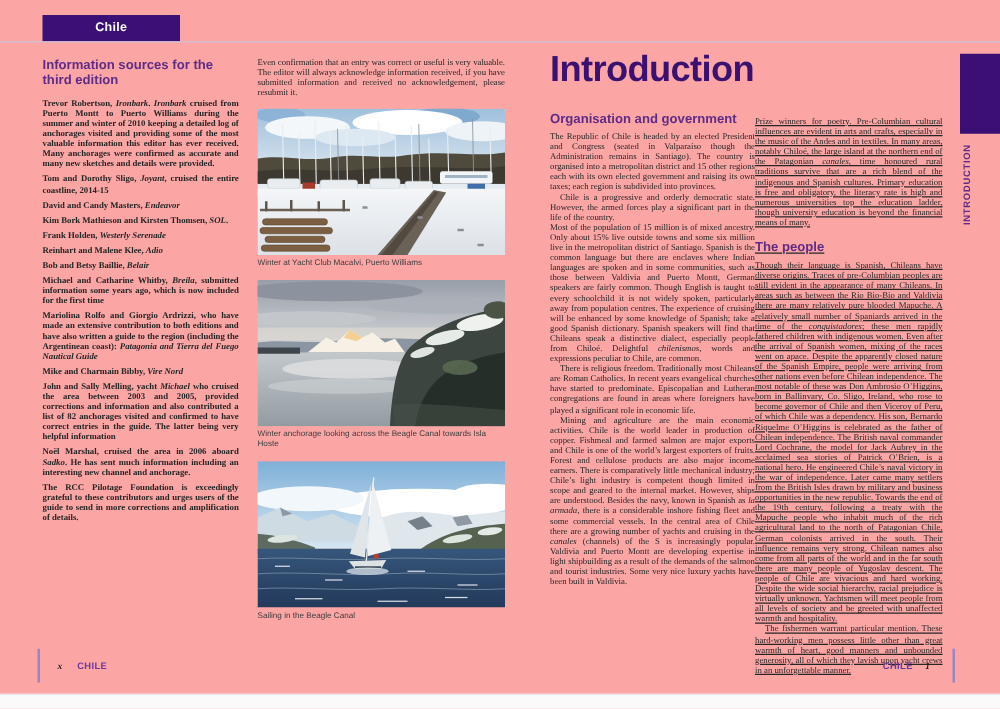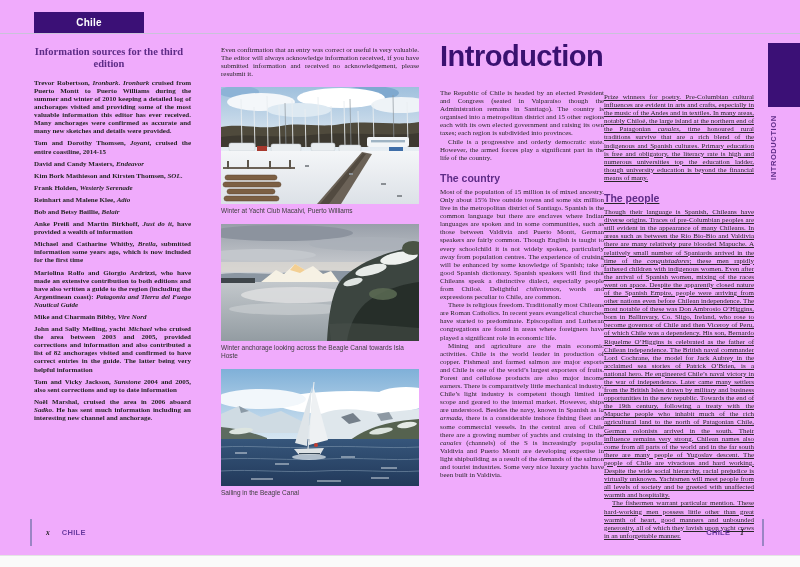--- a/index.html
+++ b/index.html
@@ -1,33 +1,33 @@
 <!DOCTYPE html>
 <html><head>
 <meta charset="utf-8">
 <style>
   html,body{margin:0;padding:0;background:#ffffff;}
   body{width:800px;height:567px;position:relative;font-family:"Liberation Serif",serif;color:#262626;overflow:hidden;}
-  .sheet{position:absolute;inset:0;background:#f0abfc;}
+  .sheet{position:absolute;inset:0;background:#fca5a5;}
 
   
   .chile-tab{position:absolute;left:34px;top:12px;width:110px;height:21px;background:#3b1076;
     color:#fff;font-family:"Liberation Sans",sans-serif;font-weight:bold;font-size:10px;
     display:flex;align-items:center;justify-content:center;letter-spacing:.2px;}
   .top-rule{position:absolute;left:0;top:33px;width:800px;height:1px;background:#c9c2d9;}
 
   
   .col{position:absolute;}
   .col1{left:34px;top:46px;width:157px;}
-  .col2{left:221px;top:46px;width:198px;}
+  .col2{left:206px;top:46px;width:198px;}
   .col3{left:440px;top:40px;width:164px;}
   .col4{left:604px;top:93px;width:150px;text-decoration:underline;}
 
-  .main-h{font-family:Liberation Serif, serif;font-weight:bold;font-size:10.5px;line-height:1.18;
-    color:#5e2c87;margin:0 0 8px 0;width:150px;text-align:center;}
+  .main-h{font-family:Liberation Sans, sans-serif;font-weight:bold;font-size:10.5px;line-height:1.18;
+    color:#5e2c87;margin:0 0 8px 0;width:150px;}
   .page-title{font-family:"Liberation Sans",sans-serif;font-weight:bold;font-size:29px;letter-spacing:-.5px;
     color:#3a1170;margin:0 0 16px 0;}
   .sec-h{font-family:"Liberation Sans",sans-serif;font-weight:bold;font-size:10.5px;color:#5e2c87;margin:10px 0 4px 0;}
   .flow .sec-h:first-child{margin-top:0;}
 
   .body, .flow p, .plist p{font-size:7px;line-height:8.1px;text-align:justify;color:#262626;margin:0;}
   .plist p{margin:0 0 4px 0;font-weight:bold;}
   .flow p.ind{text-indent:8px;}
 
   figure{margin:9px 0 0 0;}
@@ -61,33 +61,32 @@
 
   <div class="chile-tab">
     <span>Chile</span>
   </div>
   <div class="top-rule"></div>
 
   <div class="col col1">
     <h2 class="main-h">Information sources for the third edition</h2>
     <div class="plist">
         <p><span>Trevor Robertson, </span><i>Ironbark</i><span>. </span><i>Ironbark</i><span> cruised from Puerto Montt to Puerto Williams during the summer and winter of 2010 keeping a detailed log of anchorages visited and providing some of the most valuable information this editor has ever received. Many anchorages were confirmed as accurate and many new sketches and details were provided.</span></p>
-        <p><span>Tom and Dorothy Thomsen, </span><i>Joyant</i><span>, cruised the entire coastline, 2014-15</span></p>
+        <p><span>Tom and Dorothy Sligo, </span><i>Joyant</i><span>, cruised the entire coastline, 2014-15</span></p>
         <p><span>David and Candy Masters, </span><i>Endeavor</i></p>
         <p><span>Kim Bork Mathieson and Kirsten Thomsen, </span><i>SOL</i><span>.</span></p>
         <p><span>Frank Holden, </span><i>Westerly Serenade</i></p>
         <p><span>Reinhart and Malene Klee, </span><i>Adio</i></p>
         <p><span>Bob and Betsy Baillie, </span><i>Belair</i></p>
-        <p><span>Anke Preiß and Martin Birkhoff, </span><i>Just do it</i><span>, have provided a wealth of information</span></p>
         <p><span>Michael and Catharine Whitby, </span><i>Breila</i><span>, submitted information some years ago, which is now included for the first time</span></p>
         <p><span>Mariolina Rolfo and Giorgio Ardrizzi, who have made an extensive contribution to both editions and have also written a guide to the region (including the Argentinean coast): </span><i>Patagonia and Tierra del Fuego Nautical Guide</i></p>
         <p><span>Mike and Charmain Bibby, </span><i>Vire Nord</i></p>
         <p><span>John and Sally Melling, yacht </span><i>Michael</i><span> who cruised the area between 2003 and 2005, provided corrections and information and also contributed a list of 82 anchorages visited and confirmed to have correct entries in the guide. The latter being very helpful information</span></p>
-        <p><span>Tom and Vicky Jackson, </span><i>Sunstone</i><span> 2004 and 2005, also sent corrections and up to date information</span></p>
         <p><span>Noël Marshal, cruised the area in 2006 aboard </span><i>Sadko</i><span>. He has sent much information including an interesting new channel and anchorage.</span></p>
+        <p><span>The RCC Pilotage Foundation is exceedingly grateful to these contributors and urges users of the guide to send in more corrections and amplification of details.</span></p>
       </div>
   </div>
 
   <div class="col col2">
     <p class="body">Even confirmation that an entry was correct or useful is very valuable. The editor will always acknowledge information received, if you have submitted information and received no acknowledgement, please resubmit it.</p>
 
     <figure>
       <svg class="photo" viewBox="0 0 198 117" aria-hidden="true">
         <defs>
           <linearGradient id="p1sky" x1="0" y1="0" x2="0" y2="1">
@@ -250,23 +249,23 @@
         <circle cx="95" cy="76" r="2" fill="#c23b2f"></circle>
         <ellipse cx="88" cy="88" rx="17" ry="3" fill="#cfd9e2" opacity="0.8"></ellipse>
       </svg>
       <figcaption>Sailing in the Beagle Canal</figcaption>
     </figure>
   </div>
 
   <div class="col col3">
     <h1 class="page-title">Introduction</h1>
     <div class="flow">
+        <h3 class="sec-h">Organisation and government</h3>
         <p><span>The Republic of Chile is headed by an elected President and Congress (seated in Valparaíso though the Administration remains in Santiago). The country is organised into a metropolitan district and 15 other regions each with its own elected government and raising its own taxes; each region is subdivided into provinces.</span></p>
         <p class="ind"><span>Chile is a progressive and orderly democratic state. However, the armed forces play a significant part in the life of the country.</span></p>
-        <h3 class="sec-h">The country</h3>
         <p><span>Most of the population of 15 million is of mixed ancestry. Only about 15% live outside towns and some six million live in the metropolitan district of Santiago. Spanish is the common language but there are enclaves where Indian languages are spoken and in some communities, such as those between Valdivia and Puerto Montt, German speakers are fairly common. Though English is taught to every schoolchild it is not widely spoken, particularly away from population centres. The experience of cruising will be enhanced by some knowledge of Spanish; take a good Spanish dictionary. Spanish speakers will find that Chileans speak a distinctive dialect, especially people from Chiloé. Delightful </span><i>chilenismos</i><span>, words and expressions peculiar to Chile, are common.</span></p>
         <p class="ind"><span>There is religious freedom. Traditionally most Chileans are Roman Catholics. In recent years evangelical churches have started to predominate. Episcopalian and Lutheran congregations are found in areas where foreigners have played a significant role in economic life.</span></p>
         <p class="ind"><span>Mining and agriculture are the main economic activities. Chile is the world leader in production of copper. Fishmeal and farmed salmon are major exports and Chile is one of the world’s largest exporters of fruits. Forest and cellulose products are also major income earners. There is comparatively little mechanical industry; Chile’s light industry is competent though limited in scope and geared to the internal market. However, ships are understood. Besides the navy, known in Spanish as </span><i>la armada</i><span>, there is a considerable inshore fishing fleet and some commercial vessels. In the central area of Chile there are a growing number of yachts and cruising in the </span><i>canales</i><span> (channels) of the S is increasingly popular. Valdivia and Puerto Montt are developing expertise in light shipbuilding as a result of the demands of the salmon and tourist industries. Some very nice luxury yachts have been built in Valdivia.</span></p>
       </div>
   </div>
 
   <div class="col col4 flow">
       <p><span>Prize winners for poetry. Pre-Columbian cultural influences are evident in arts and crafts, especially in the music of the Andes and in textiles. In many areas, notably Chiloé, the large island at the northern end of the Patagonian </span><i>canales</i><span>, time honoured rural traditions survive that are a rich blend of the indigenous and Spanish cultures. Primary education is free and obligatory, the literacy rate is high and numerous universities top the education ladder, though university education is beyond the financial means of many.</span></p>
       <h3 class="sec-h">The people</h3>
       <p><span>Though their language is Spanish, Chileans have diverse origins. Traces of pre-Columbian peoples are still evident in the appearance of many Chileans. In areas such as between the Río Bio-Bio and Valdivia there are many relatively pure blooded Mapuche. A relatively small number of Spaniards arrived in the time of the </span><i>conquistadores</i><span>; these men rapidly fathered children with indigenous women. Even after the arrival of Spanish women, mixing of the races went on apace. Despite the apparently closed nature of the Spanish Empire, people were arriving from other nations even before Chilean independence. The most notable of these was Don Ambrosio O’Higgins, born in Ballinvary, Co. Sligo, Ireland, who rose to become governor of Chile and then Viceroy of Peru, of which Chile was a dependency. His son, Bernardo Riquelme O’Higgins is celebrated as the father of Chilean independence. The British naval commander Lord Cochrane, the model for Jack Aubrey in the acclaimed sea stories of Patrick O’Brien, is a national hero. He engineered Chile’s naval victory in the war of independence. Later came many settlers from the British Isles drawn by military and business opportunities in the new republic. Towards the end of the 19th century, following a treaty with the Mapuche people who inhabit much of the rich agricultural land to the north of Patagonian Chile, German colonists arrived in the south. Their influence remains very strong. Chilean names also come from all parts of the world and in the far south there are many people of Yugoslav descent. The people of Chile are vivacious and hard working. Despite the wide social hierarchy, racial prejudice is virtually unknown. Yachtsmen will meet people from all levels of society and be greeted with unaffected warmth and hospitality.</span></p>

